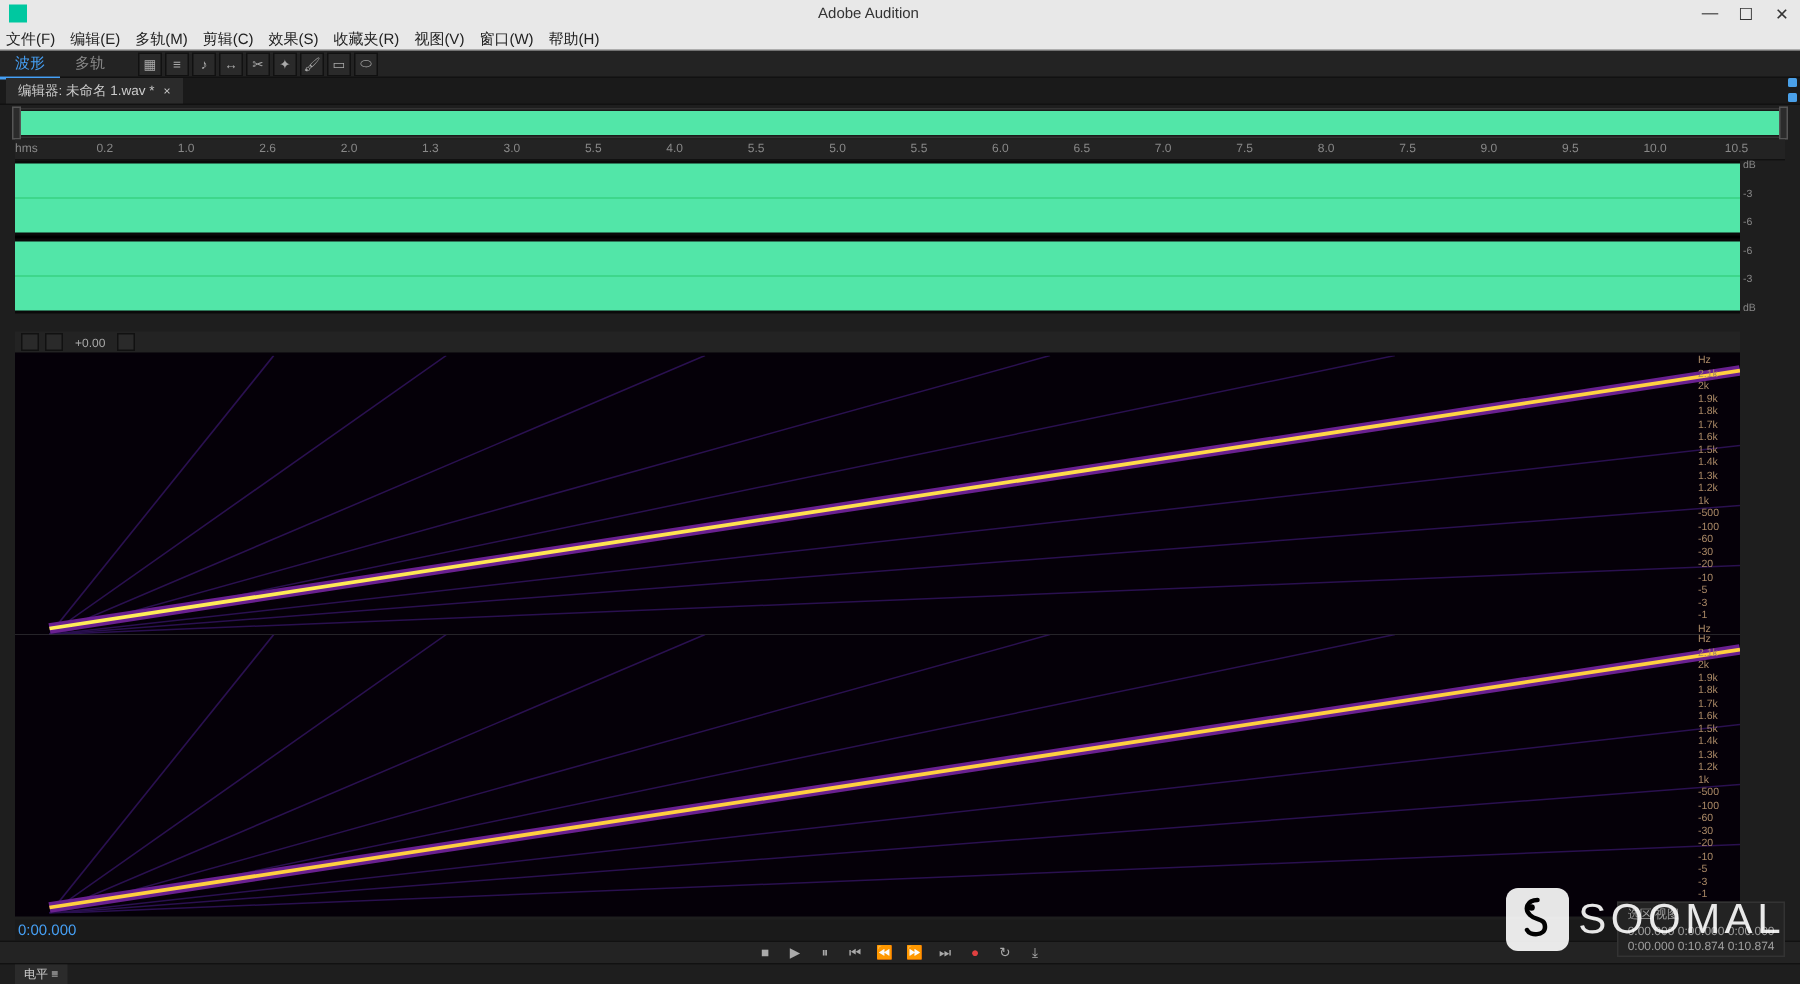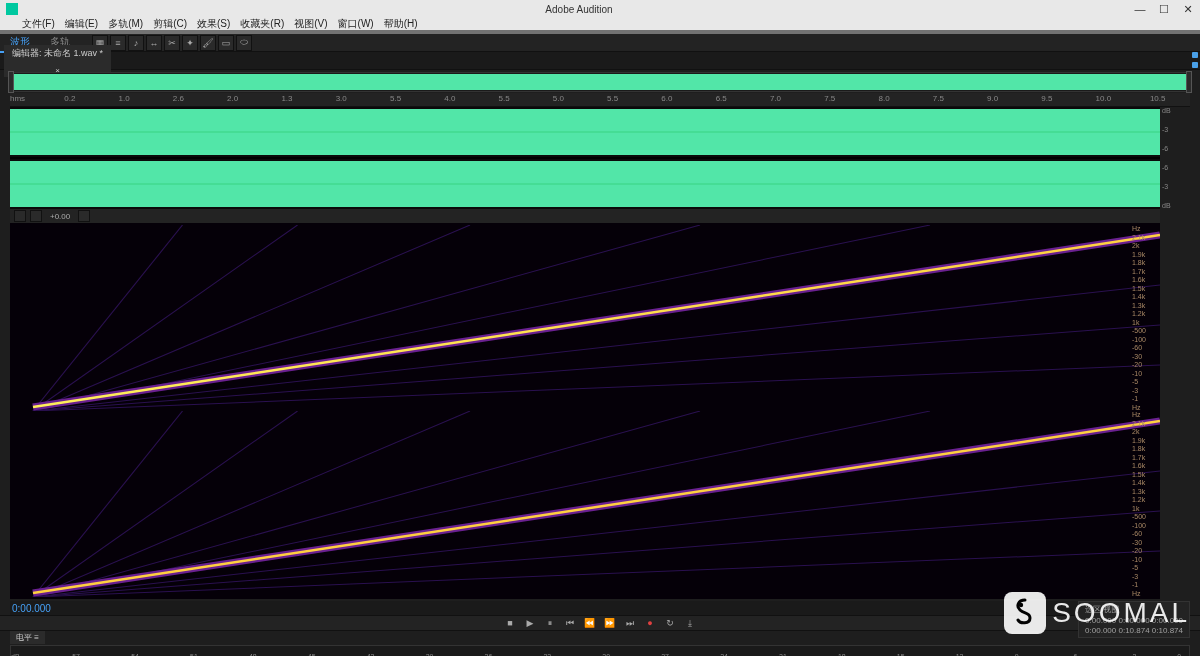--- a/index.html
+++ b/index.html
@@ -4,36 +4,36 @@
 <style>
 * { margin: 0; padding: 0; box-sizing: border-box; font-family: "Microsoft YaHei", sans-serif; }
 body { background: #1e1e1e; color: #a0a0a0; font-size: 10px; width: 1200px; height: 656px; overflow: hidden; position: relative; }
 
 .titlebar { height: 18px; background: #e8e8e8; display: flex; align-items: center; padding: 0 6px; color: #333; font-size: 10px; }
 .titlebar .logo { width: 12px; height: 12px; background: #00c8a0; margin-right: 6px; }
 .titlebar .title { flex: 1; text-align: center; }
 .titlebar .win-controls { display: flex; gap: 12px; }
 .titlebar .win-btn { width: 12px; height: 12px; display: flex; align-items: center; justify-content: center; cursor: pointer; color: #333; font-size: 11px; }
 
-.menubar { height: 16px; background: #e8e8e8; display: flex; align-items: center; padding: 0 22px; gap: 10px; font-size: 10px; color: #222; border-bottom: 4px solid #737373; }
+.menubar { height: 16px; background: #e8e8e8; display: flex; align-items: center; padding: 0 4px; gap: 10px; font-size: 10px; color: #222; border-bottom: 1px solid #737373; }
 .menubar span { cursor: pointer; }
 
 .mode-row { height: 18px; background: #232323; display: flex; align-items: center; border-bottom: 1px solid #111; }
 .mode-row .modes { display: flex; }
 .mode-row .mode { padding: 2px 10px; color: #888; cursor: pointer; font-size: 10px; }
 .mode-row .mode.active { color: #46a0f5; border-bottom: 2px solid #46a0f5; }
 .mode-row .toolbar { display: flex; gap: 2px; margin-left: 12px; }
 .mode-row .tool { width: 16px; height: 16px; background: #2a2a2a; border: 1px solid #111; display: flex; align-items: center; justify-content: center; color: #aaa; font-size: 9px; cursor: pointer; }
 .mode-row .workspace { margin-left: auto; display: flex; gap: 10px; align-items: center; padding-right: 8px; font-size: 10px; }
 .mode-row .ws-item { color: #999; cursor: pointer; }
 .mode-row .ws-item.active { color: #46a0f5; }
 .mode-row .search-box { background: #1a1a1a; border: 1px solid #333; padding: 1px 6px; color: #777; font-size: 9px; width: 64px; }
 
 .tab-row { height: 18px; background: #1a1a1a; display: flex; align-items: center; padding: 0 4px; border-bottom: 1px solid #111; }
-.tab-row .tab { background: #2b2b2b; padding: 2px 8px; font-size: 9px; color: #ccc; display: flex; gap: 6px; align-items: center; flex-direction: column; }
+.tab-row .tab { background: #2b2b2b; padding: 2px 8px; font-size: 9px; color: #ccc; display: flex; gap: 6px; align-items: center; }
 .tab-row .tab .close { font-size: 8px; cursor: pointer; }
 
 .overview { height: 20px; background: #1a1a1a; position: relative; border: 1px solid #333; margin: 2px 10px 1px 10px; }
 .overview .wave { position: absolute; left: 0; right: 0; background: #52e6a8; }
 .overview .wave.top { top: 1px; height: 8px; }
 .overview .wave.bot { bottom: 1px; height: 8px; }
 .overview .handle { position: absolute; top: -2px; bottom: -2px; width: 6px; background: #2b2b2b; border: 1px solid #555; }
 .overview .handle.left { left: -3px; }
 .overview .handle.right { right: -3px; }
 
@@ -42,21 +42,21 @@
 
 .waveform-big { height: 102px; background: #0a0a0a; margin: 0 10px; position: relative; }
 .waveform-big .ch { position: absolute; left: 0; right: 0; height: 50px; }
 .waveform-big .ch.top { top: 0; }
 .waveform-big .ch.bot { bottom: 0; }
 .waveform-big .divider { position: absolute; top: 50px; left: 0; right: 0; height: 2px; background: #000; }
 .waveform-big svg { width: 100%; height: 100%; }
 
 .db-scale { position: absolute; right: -32px; top: 0; bottom: 0; width: 30px; display: flex; flex-direction: column; justify-content: space-between; font-size: 7px; color: #888; }
 
-.spectral-area { margin: 0 10px 0 10px; position: relative; }
+.spectral-area { margin: 12px 10px 0 10px; position: relative; }
 .spectral-toolbar { height: 14px; background: #232323; display: flex; align-items: center; gap: 4px; padding: 0 4px; font-size: 8px; }
 .spectral-toolbar .st-btn { width: 12px; height: 12px; background: #2a2a2a; border: 1px solid #111; cursor: pointer; }
 .spectral-toolbar .st-val { color: #aaa; padding: 0 4px; }
 
 .spectral { height: 376px; background: #050008; position: relative; }
 .spectral .ch { position: absolute; left: 0; right: 0; height: 186px; overflow: hidden; }
 .spectral .ch.top { top: 2px; }
 .spectral .ch.bot { bottom: 2px; }
 .spectral .divider { position: absolute; top: 188px; left: 0; right: 0; height: 2px; background: #555; }
 .spectral svg { width: 100%; height: 100%; }

